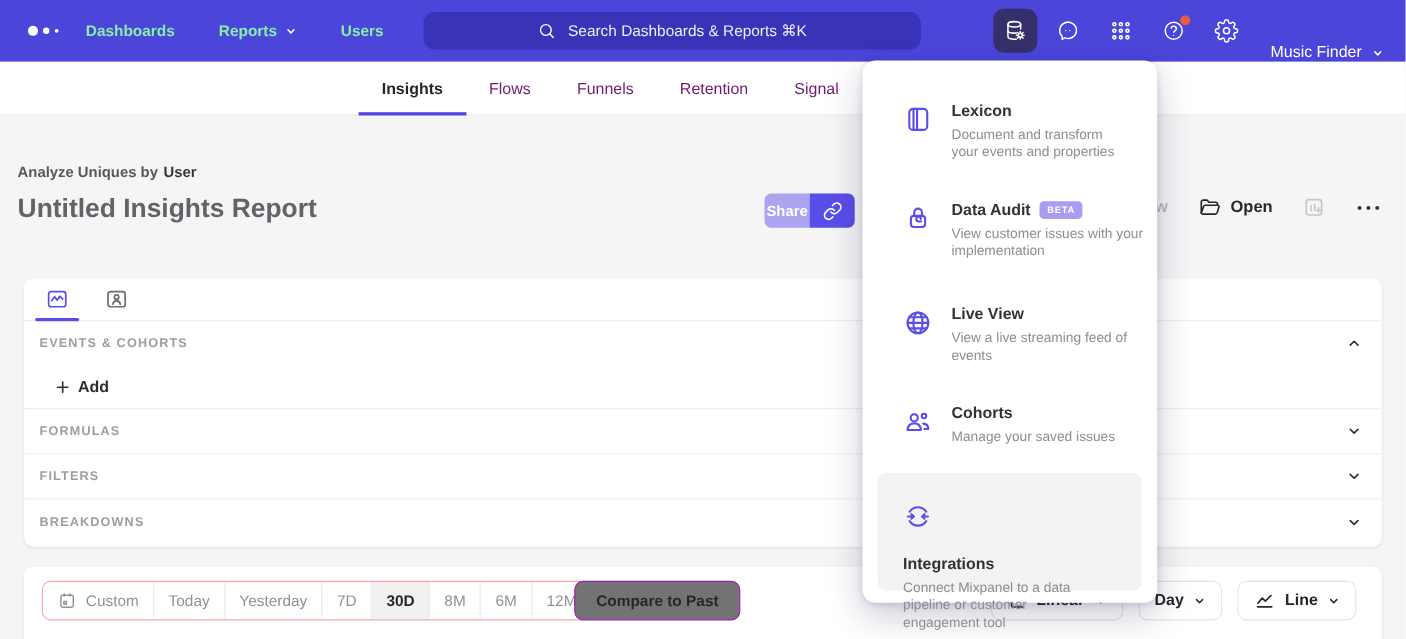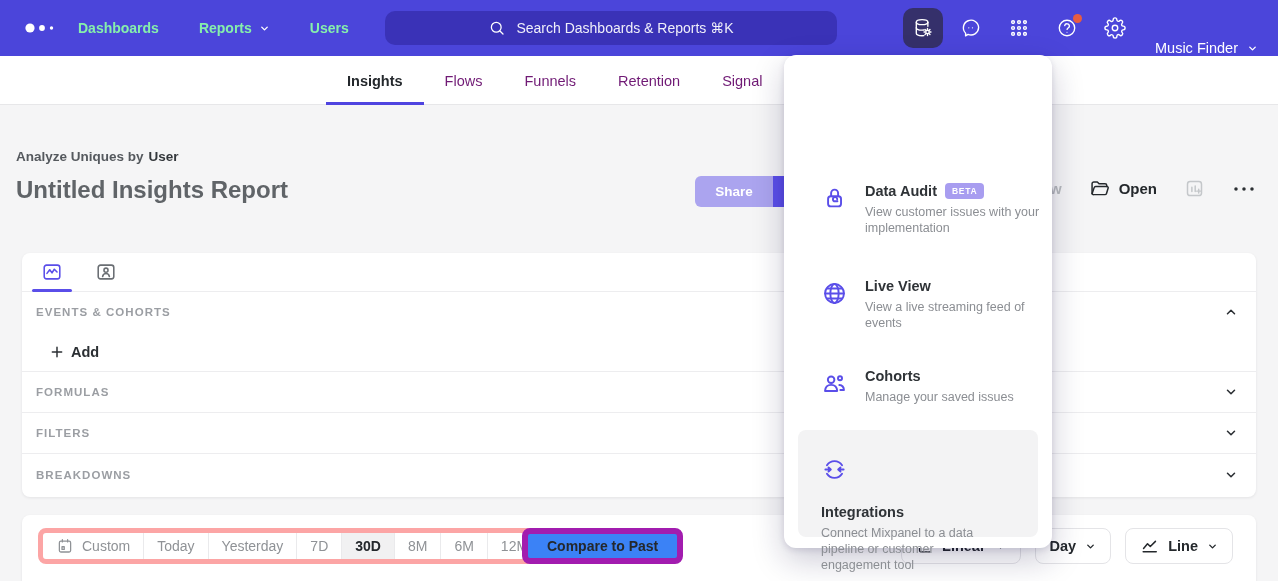--- a/index.html
+++ b/index.html
@@ -24,45 +24,45 @@
   .tabs { position:absolute; left:326px; top:0; height:49px; display:flex; }
   .tab { padding:0 21px; display:flex; align-items:center; font-size:14.5px; color:#701a75; position:relative; cursor:pointer; white-space:nowrap; }
   .tab.active { color:#24282c; font-weight:600; }
   .tab.active::after { content:""; position:absolute; left:0; right:0; bottom:0; height:3px; background:#4f44e0; }
 
   
   .breadcrumb { position:absolute; left:16px; top:149px; font-size:13.5px; color:#55595e; font-weight:600; }
   .breadcrumb b { color:#33373b; font-weight:700; margin-left:5px; }
   .report-title { position:absolute; left:16px; top:176px; font-size:24px; font-weight:700; color:#606468; }
   .share-group { position:absolute; left:695px; top:176px; height:31px; display:flex; }
-  .share-btn { width:78px; height:31px; background:#aba4ef; color:#fff; font-size:13.5px; font-weight:700; border:none; border-radius:6px 0 0 6px; cursor:pointer; font-family:inherit; }
+  .share-btn { width:41px; height:31px; background:#aba4ef; color:#fff; font-size:13.5px; font-weight:700; border:none; border-radius:6px 0 0 6px; cursor:pointer; font-family:inherit; }
   .sharelink-btn { width:41px; height:31px; background:#5a4ee9; border:none; border-radius:0 6px 6px 0; display:flex; align-items:center; justify-content:center; cursor:pointer; }
   .header-actions { position:absolute; right:22px; top:178px; display:flex; align-items:center; gap:27px; }
   .new-btn { font-size:15px; color:#b7babd; font-weight:600; cursor:pointer; }
   .open-btn { display:flex; align-items:center; gap:9px; font-size:15px; color:#24282c; font-weight:600; cursor:pointer; }
 
   
   .qpanel { position:absolute; left:22px; top:253px; width:1234px; height:244px; background:#fff; border-radius:8px; box-shadow:0 1px 3px rgba(25,28,33,0.08); }
   .qtabs { height:39px; border-bottom:1px solid #ededef; display:flex; align-items:stretch; padding-left:10px; gap:14px; }
   .qtab { display:flex; align-items:center; padding:0 9px; position:relative; cursor:pointer; }
   .qtab.active::after { content:""; position:absolute; left:0; right:0; bottom:-1px; height:3px; background:#5a4ee9; border-radius:2px; }
   .qrow { display:flex; align-items:center; justify-content:space-between; padding:0 18px 0 14px; }
   .qrow.bordered { border-bottom:1px solid #ededef; }
   .sec-label { font-size:11.5px; font-weight:700; letter-spacing:0.09em; color:#9b9ea3; }
   .add-row { height:40px; display:flex; align-items:center; gap:6px; padding-left:27px; border-bottom:1px solid #ededef; cursor:pointer; }
   .add-label { font-size:14.5px; font-weight:700; color:#2b2f33; }
   .chev { display:flex; align-items:center; cursor:pointer; }
 
   
   .fpanel { position:absolute; left:22px; top:515px; width:1234px; height:80px; background:#fff; border-radius:8px; box-shadow:0 1px 3px rgba(25,28,33,0.08); }
-  .seg { position:absolute; left:16px; top:13px; height:36px; border:5px solid #fca5a5; border-radius:8px; display:flex; align-items:stretch; overflow:hidden; background:#fff; }
+  .seg { position:absolute; left:16px; top:13px; height:36px; border:1px solid #fca5a5; border-radius:8px; display:flex; align-items:stretch; overflow:hidden; background:#fff; }
   .seg-item { display:flex; align-items:center; gap:8px; padding:0 13px; font-size:14px; color:#8f9296; border-right:1px solid #eaeaec; cursor:pointer; white-space:nowrap; }
   .seg-item:last-child { border-right:none; }
   .seg-item.selected { background:#f1f1f2; color:#24282c; font-weight:700; }
-  .compare-btn { position:absolute; left:500px; top:13px; height:36px; padding:0 19px; border:6px solid #a21caf; border-radius:8px; background:#3b82f6; font-family:inherit; font-size:14px; font-weight:600; color:#24282c; cursor:pointer; }
+  .compare-btn { position:absolute; left:500px; top:13px; height:36px; padding:0 19px; border:1px solid #a21caf; border-radius:8px; background:#737373; font-family:inherit; font-size:14px; font-weight:600; color:#24282c; cursor:pointer; }
   .fright { position:absolute; right:23px; top:13px; display:flex; gap:14px; }
   .fbtn { height:36px; display:flex; align-items:center; gap:9px; padding:0 14px; border:1px solid #e4e4e7; border-radius:8px; background:#fff; font-size:14.5px; font-weight:600; color:#24282c; cursor:pointer; white-space:nowrap; }
 
   
   .dropdown { position:absolute; left:784px; top:55px; width:268px; height:493px; background:#fff; border-radius:12px; box-shadow:0 12px 32px rgba(25,20,70,0.22), 0 2px 6px rgba(25,20,70,0.12); z-index:50; }
   .d-item { position:absolute; left:14px; width:240px; display:flex; gap:17px; padding:10px 10px 10px 23px; cursor:pointer; }
   .d-item .d-ico { flex:0 0 27px; margin-top:2px; }
   .d-title { font-size:14.5px; font-weight:700; color:#2f3337; margin-bottom:5px; display:flex; align-items:center; gap:8px; }
   .d-desc { font-size:12.5px; line-height:1.28; color:#8b8e93; }
   .d-item.i0 { top:28px; }   .d-item.i0 .d-desc { width:158px; }
@@ -313,20 +313,34 @@
         <span>Line</span>
         <svg width="11" height="11" viewBox="0 0 24 24" fill="none" stroke="#24282c" stroke-width="3" stroke-linecap="round" stroke-linejoin="round">
             <polyline points="6 9 12 15 18 9"></polyline>
           </svg>
       </span>
     </div>
   </div>
 
   <div class="dropdown">
 
+    <div class="d-item i0">
+      <span class="d-ico">
+        <svg width="27" height="27" viewBox="0 0 24 24" fill="none" stroke="#5a4ee9" stroke-width="1.7" stroke-linecap="round">
+            <rect x="5" y="3.5" width="14.5" height="17" rx="3"></rect>
+            <path d="M8.4 3.5v17M11.3 3.5v17"></path>
+          </svg>
+      </span>
+      <span>
+        <span class="d-title">
+            <span>Lexicon</span>
+          </span>
+        <span class="d-desc" style="display:block;">Document and transform your events and properties</span>
+      </span>
+    </div>
 
     <div class="d-item i1">
       <span class="d-ico">
         <svg width="27" height="27" viewBox="0 0 24 24" fill="none" stroke="#5a4ee9" stroke-width="1.7" stroke-linecap="round" stroke-linejoin="round">
             <path d="M9 10V7.2a3.1 3.1 0 0 1 6.2 0V10"></path>
             <rect x="6.3" y="10" width="11.5" height="9" rx="2.4"></rect>
             <path d="M14.6 14.5h-2.1a1.9 1.9 0 1 1 1.9-1.9"></path>
           </svg>
       </span>
       <span>

